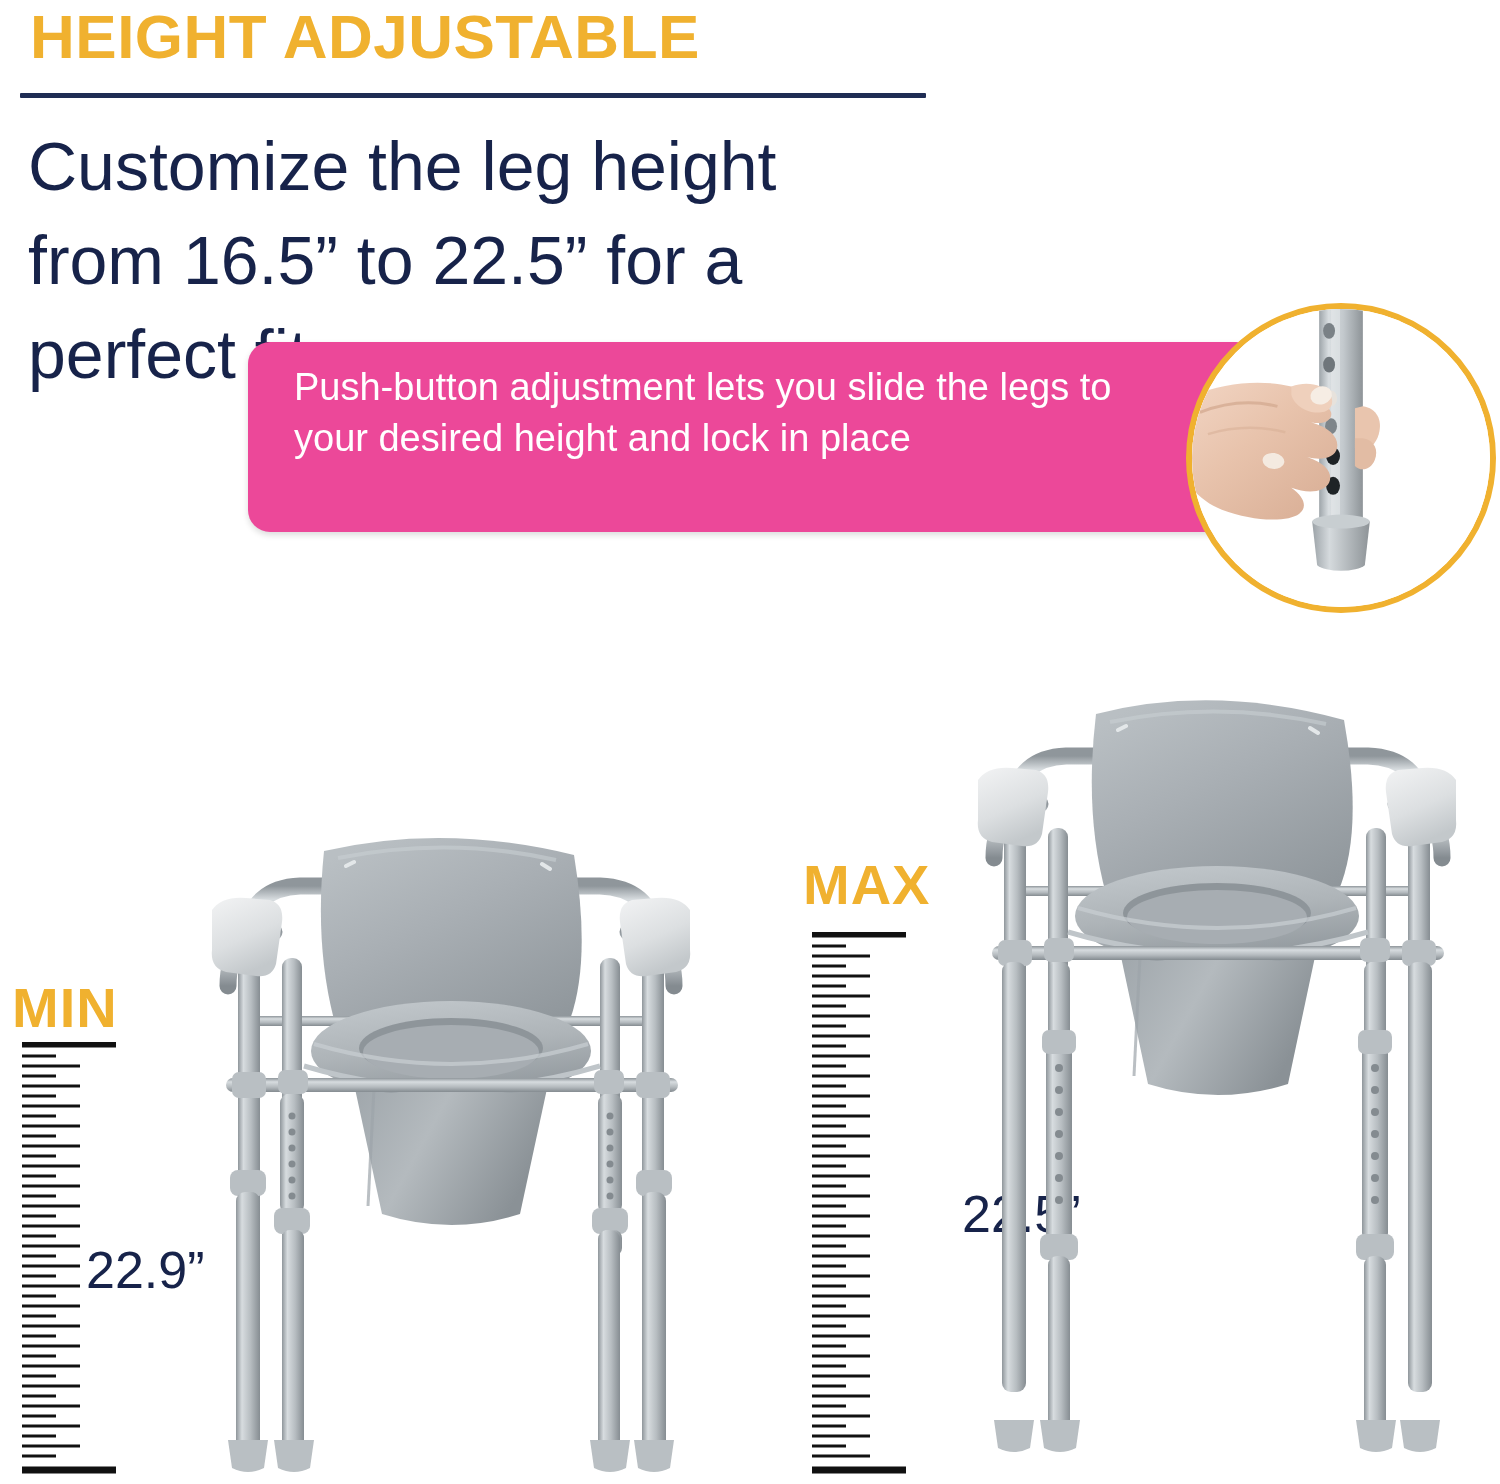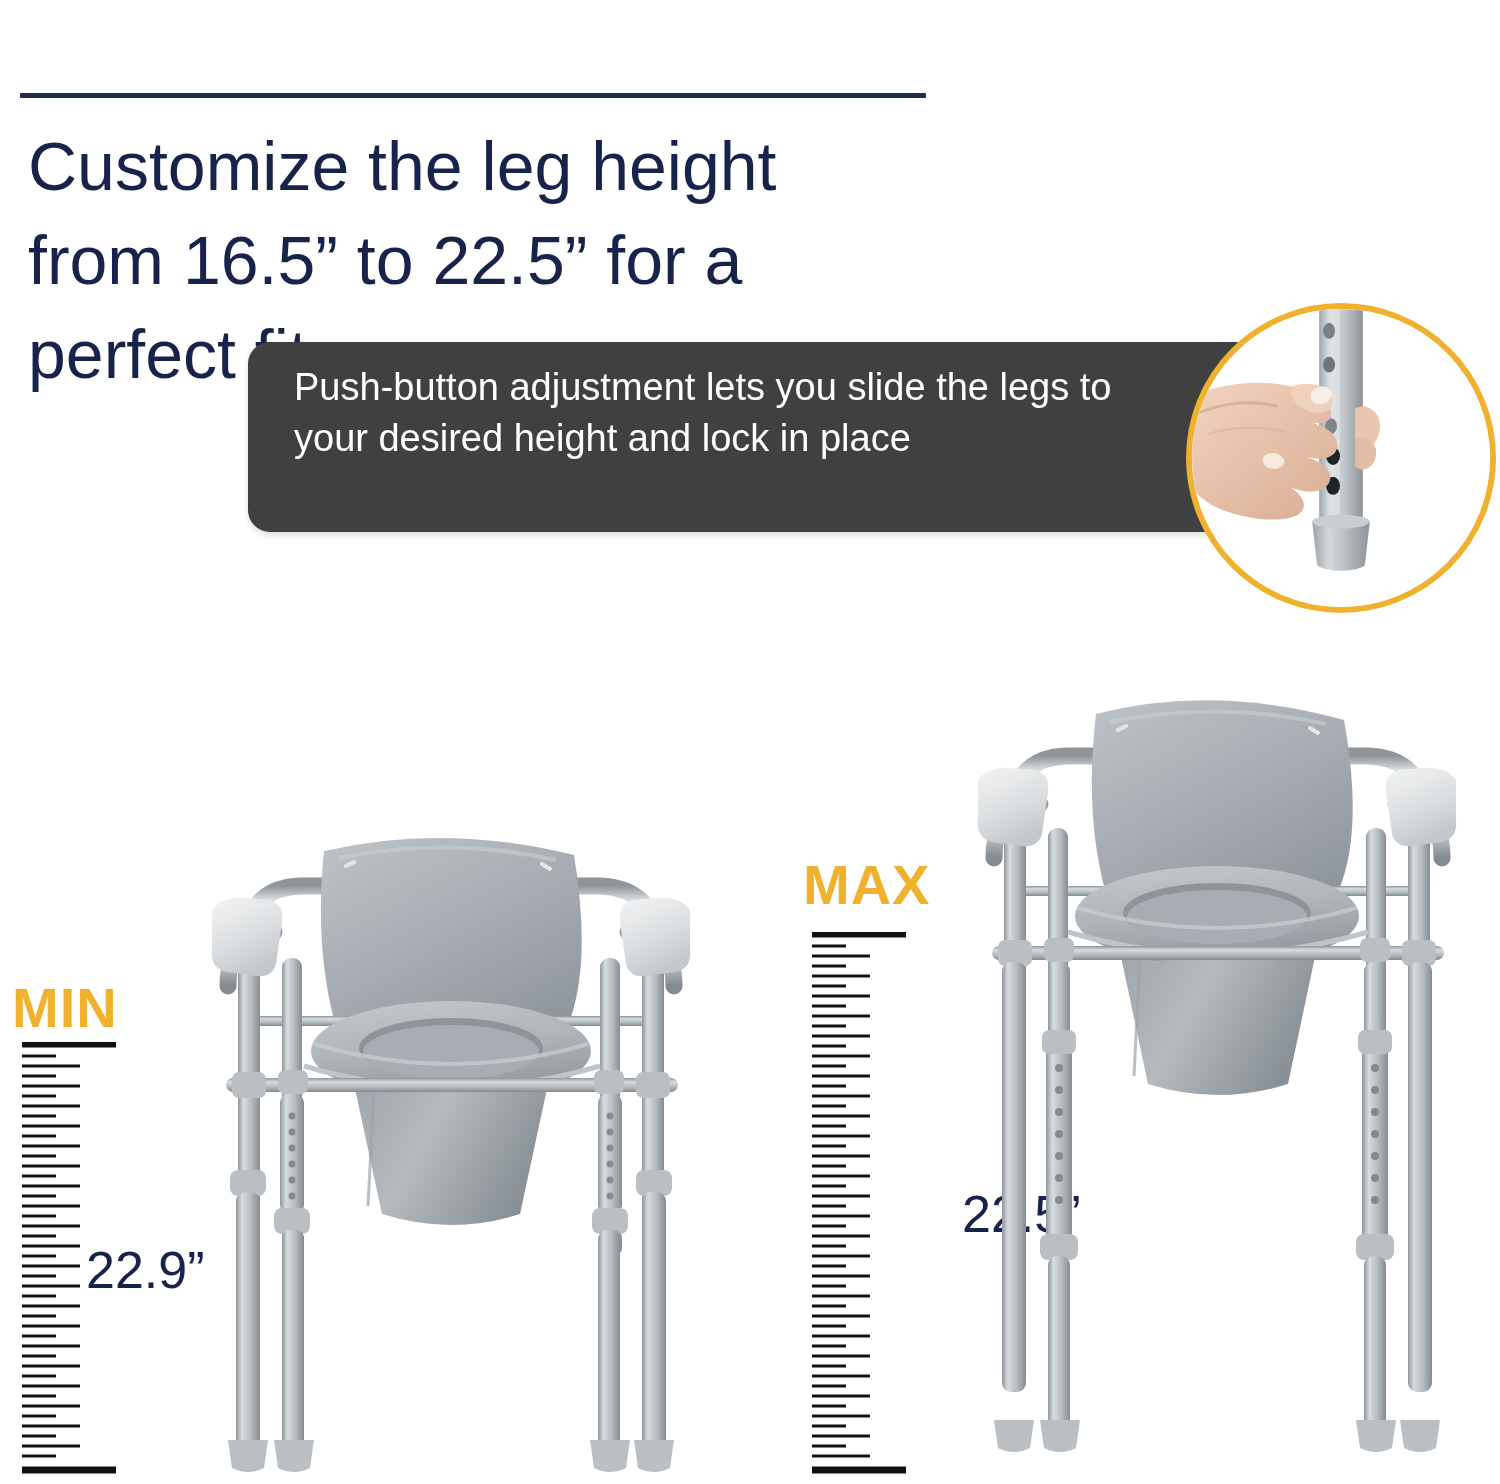--- a/index.html
+++ b/index.html
@@ -50,21 +50,21 @@
     font-weight: 400;
   }
 
   
   .callout {
     position: absolute;
     left: 248px;
     top: 342px;
     width: 1010px;
     height: 190px;
-    background: #404040;
+    background: #ec4899;
     border-radius: 22px;
     box-shadow: 0 3px 6px rgba(0,0,0,0.14);
   }
   .callout-text {
     position: absolute;
     left: 46px;
     top: 20px;
     width: 880px;
     font-size: 38px;
     line-height: 1.33;
@@ -121,20 +121,21 @@
   .product { position: absolute; }
   .product svg { display: block; width: 100%; height: 100%; }
   .product-min { left: 186px; top: 826px; width: 530px; height: 658px; }
   .product-max { left: 946px; top: 686px; width: 540px; height: 798px; }
 </style>
 </head>
 <body>
 
 <div id="page">
 
+  <div class="headline">HEIGHT ADJUSTABLE</div>
 
   <div class="divider"></div>
 
   <div class="subhead">Customize the leg height from 16.5” to 22.5” for a perfect fit</div>
 
   <div class="callout">
     <div class="callout-text">Push-button adjustment lets you slide the legs to your desired height and lock in place</div>
   </div>
 
   <div class="inset">

